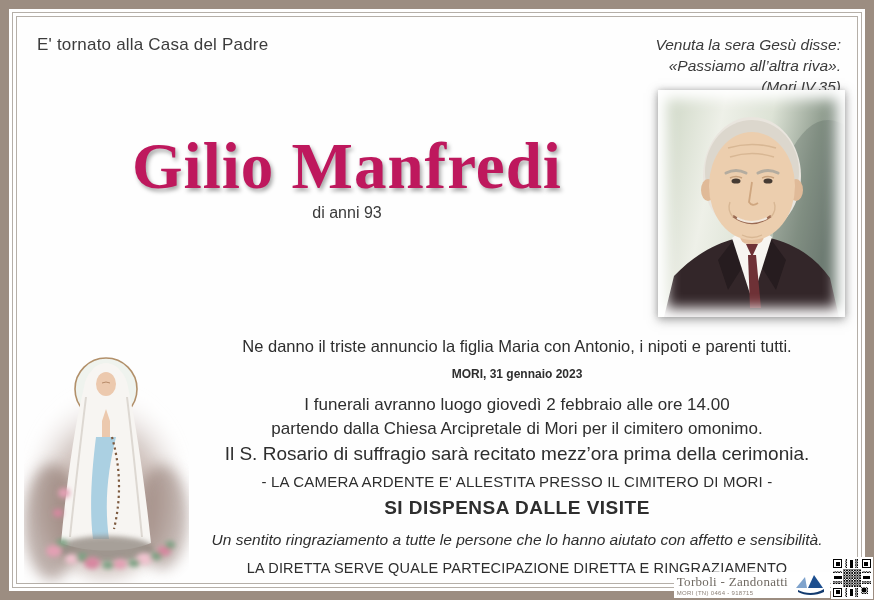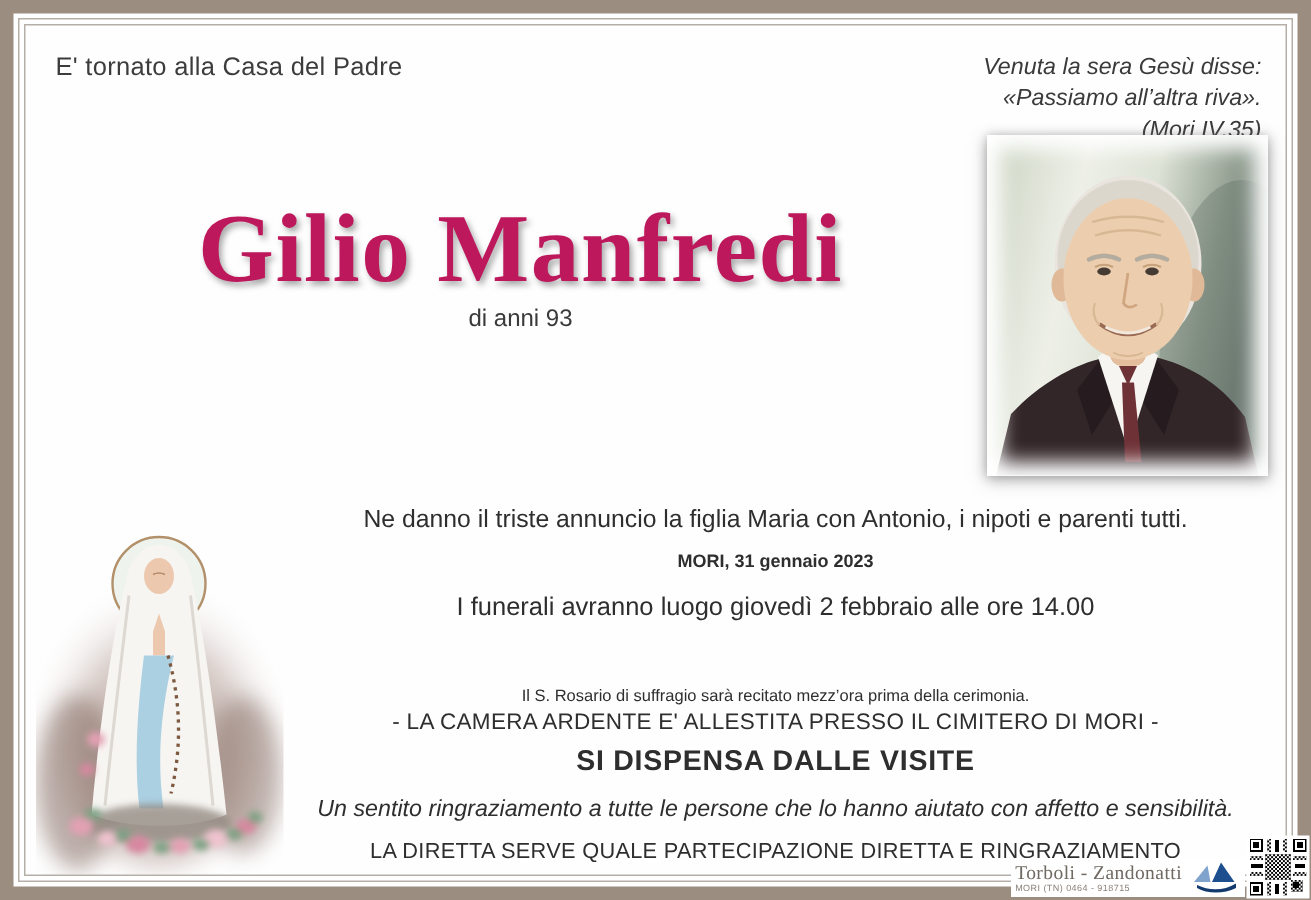--- a/index.html
+++ b/index.html
@@ -52,21 +52,21 @@
 
   .madonna-wrap { position:absolute; left:7px; top:320px; width:165px; height:250px; }
 
   .centered-line {
     position:absolute; left:168px; right:8px; text-align:center; color:#2e2e2e;
   }
   .family-line   { top:320px; font-size:16.5px; }
   .place-date    { top:350px; font-size:12px; font-weight:600; }
   .funeral-1     { top:378px; font-size:17px; }
   .funeral-2     { top:402px; font-size:17px; }
-  .funeral-3     { top:441px; font-size:11px; }
+  .funeral-3     { top:426px; font-size:19px; }
   .camera        { top:456px; font-size:15px; letter-spacing:.2px; }
   .no-visits     { top:480px; font-size:19px; font-weight:600; letter-spacing:.5px; }
   .thanks        { top:514px; font-size:15.5px; font-weight:normal; font-style:italic; }
   .participation { top:543px; font-size:14.5px; letter-spacing:.2px; }
 
   .signature {
     position:absolute; right:44px; bottom:2px; z-index:5;
     display:flex; align-items:center; gap:5px;
     background:#fff; padding:1px 3px;
   }
@@ -213,20 +213,21 @@
               <ellipse cx="110" cy="226" rx="6" ry="4" fill="#7da183"></ellipse>
               <ellipse cx="132" cy="219" rx="6" ry="4" fill="#7da183"></ellipse>
               <ellipse cx="146" cy="208" rx="5" ry="4" fill="#7da183"></ellipse>
             </g>
           </svg>
         </div>
 
         <div class="centered-line family-line">Ne danno il triste annuncio la figlia Maria con Antonio, i nipoti e parenti tutti.</div>
         <div class="centered-line place-date">MORI, 31 gennaio 2023</div>
         <div class="centered-line funeral-1">I funerali avranno luogo giovedì 2 febbraio alle ore 14.00</div>
+        <div class="centered-line funeral-2">partendo dalla Chiesa Arcipretale di Mori per il cimitero omonimo.</div>
         <div class="centered-line funeral-3">Il S. Rosario di suffragio sarà recitato mezz’ora prima della cerimonia.</div>
         <div class="centered-line camera">- LA CAMERA ARDENTE E' ALLESTITA PRESSO IL CIMITERO DI MORI -</div>
         <div class="centered-line no-visits">SI DISPENSA DALLE VISITE</div>
         <div class="centered-line thanks">Un sentito ringraziamento a tutte le persone che lo hanno aiutato con affetto e sensibilità.</div>
         <div class="centered-line participation">LA DIRETTA SERVE QUALE PARTECIPAZIONE DIRETTA E RINGRAZIAMENTO</div>
 
       </div>
     </div>
   </div>
 

